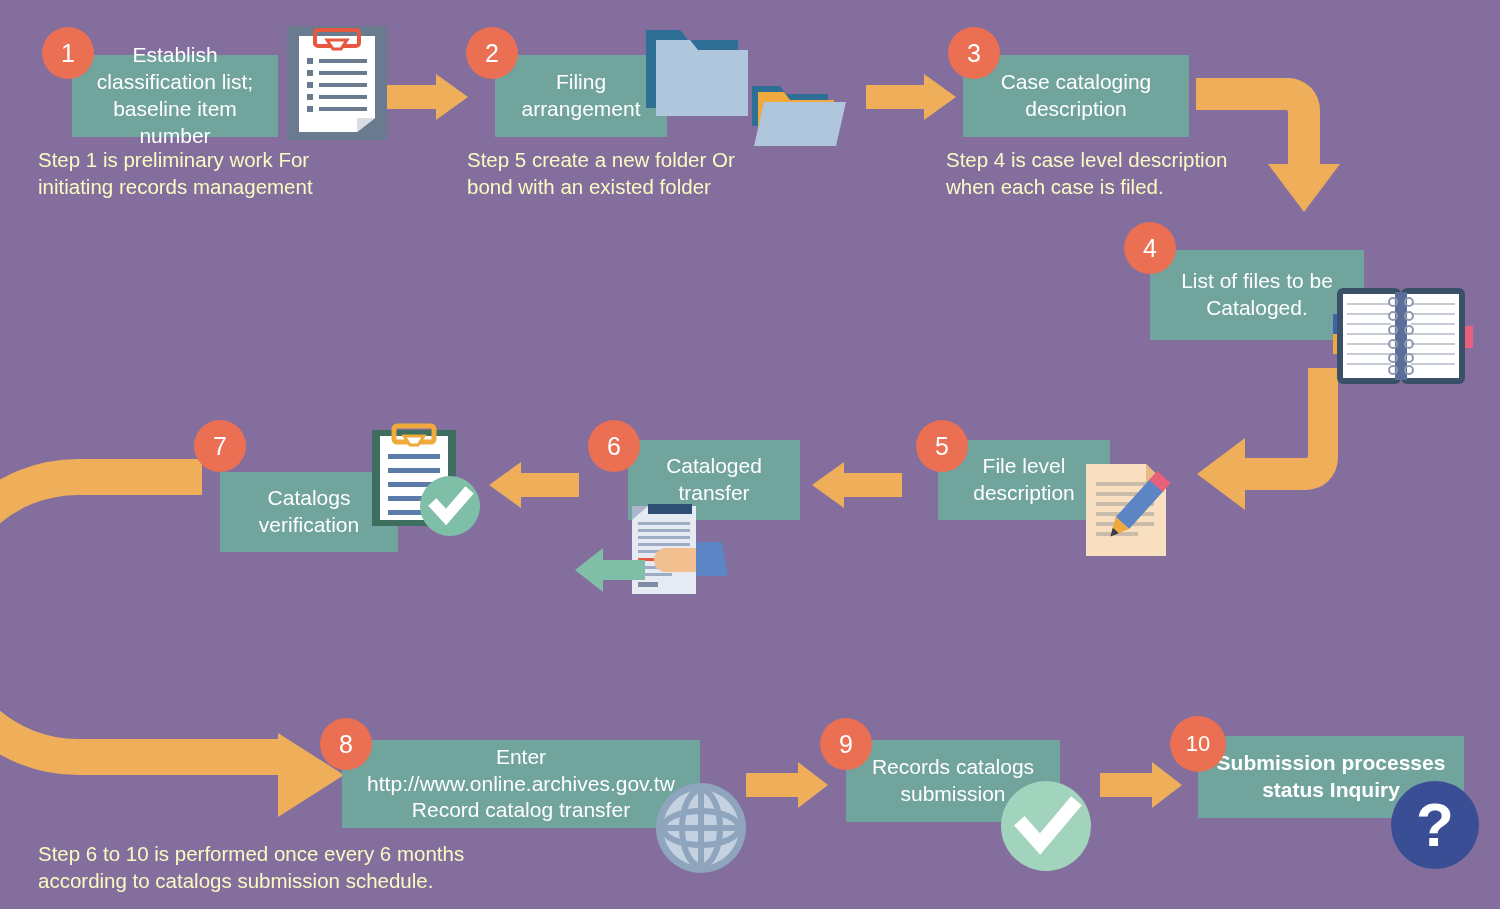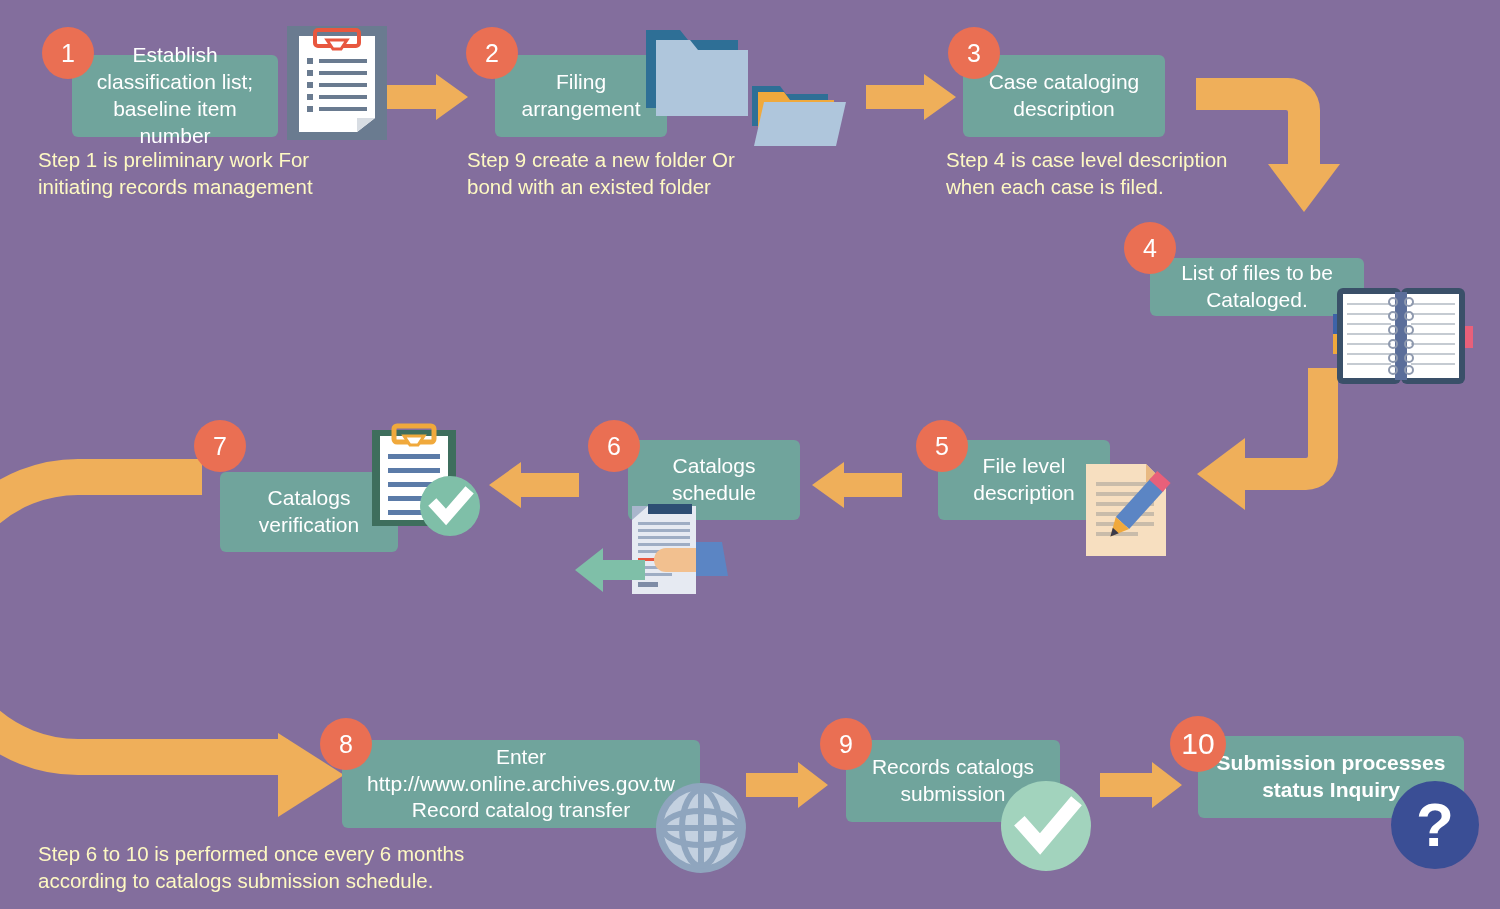--- a/index.html
+++ b/index.html
@@ -19,35 +19,34 @@
     color:#ffffff;
     display:flex;
     align-items:center;
     justify-content:center;
     text-align:center;
     font-size:21px;
     line-height:1.28;
     box-sizing:border-box;
     padding:6px 10px;
     z-index:5;
-    border-radius:6px;
   }
   .badge{
     position:absolute;
     background:#EA6F53;
     color:#ffffff;
     border-radius:50%;
     display:flex;
     align-items:center;
     justify-content:center;
     font-size:25px;
     z-index:9;
     width:52px;height:52px;
   }
-  .badge.wide{width:56px;height:56px;font-size:30px;}
+  .badge.wide{width:56px;height:56px;font-size:22px;}
   .caption{
     position:absolute;
     color:#fef9c3;
     font-size:20.5px;
     line-height:1.32;
     white-space:pre-line;
     z-index:6;
   }
   .icon{position:absolute;z-index:7;}
   .arrow{position:absolute;z-index:4;}
@@ -327,48 +326,48 @@
       <text x="45" y="66" text-anchor="middle" font-family="Liberation Sans, sans-serif" font-size="62" font-weight="bold" fill="#FFFFFF">?</text>
     </svg>
   </div>
 
   <div class="node" style="left:72px;top:55px;width:206px;height:82px;">Establish<br>classification list;<br>baseline item number</div>
   <div class="badge" style="left:42px;top:27px;">1</div>
 
   <div class="node" style="left:495px;top:55px;width:172px;height:82px;">Filing<br>arrangement</div>
   <div class="badge" style="left:466px;top:27px;">2</div>
 
-  <div class="node" style="left:963px;top:55px;width:202px;height:82px;">Case cataloging<br>description</div>
+  <div class="node" style="left:963px;top:55px;width:226px;height:82px;">Case cataloging<br>description</div>
   <div class="badge" style="left:948px;top:27px;">3</div>
 
-  <div class="node" style="left:1150px;top:258px;width:214px;height:58px;">List of files to be<br>Cataloged.</div>
+  <div class="node" style="left:1150px;top:250px;width:214px;height:90px;">List of files to be<br>Cataloged.</div>
   <div class="badge" style="left:1124px;top:222px;">4</div>
 
   <div class="node" style="left:938px;top:440px;width:172px;height:80px;">File level<br>description</div>
   <div class="badge" style="left:916px;top:420px;">5</div>
 
-  <div class="node" style="left:628px;top:440px;width:172px;height:80px;">Catalogs schedule</div>
+  <div class="node" style="left:628px;top:440px;width:172px;height:80px;">Cataloged transfer</div>
   <div class="badge" style="left:588px;top:420px;">6</div>
 
   <div class="node" style="left:220px;top:440px;width:178px;height:80px;margin-top:32px;">Catalogs<br>verification</div>
   <div class="badge" style="left:194px;top:420px;">7</div>
 
   <div class="node" style="left:342px;top:740px;width:358px;height:88px;">Enter<br>http://www.online.archives.gov.tw<br>Record catalog transfer</div>
   <div class="badge" style="left:320px;top:718px;">8</div>
 
   <div class="node" style="left:846px;top:740px;width:214px;height:82px;">Records catalogs<br>submission</div>
   <div class="badge" style="left:820px;top:718px;">9</div>
 
   <div class="node" style="left:1198px;top:736px;width:266px;height:82px;font-weight:bold;">Submission processes<br>status Inquiry</div>
   <div class="badge wide" style="left:1170px;top:716px;">10</div>
 
   <div class="caption" style="left:38px;top:146px;width:400px;">Step 1 is preliminary work For
 initiating records management</div>
 
-  <div class="caption" style="left:467px;top:146px;width:400px;">Step 9 create a new folder Or
+  <div class="caption" style="left:467px;top:146px;width:400px;">Step 5 create a new folder Or
 bond with an existed folder</div>
 
   <div class="caption" style="left:946px;top:146px;width:400px;">Step 4 is case level description
 when each case is filed.</div>
 
 
   <div class="caption" style="left:38px;top:840px;width:600px;">Step 6 to 10 is performed once every 6 months
 according to catalogs submission schedule.</div>
 
 </div>

